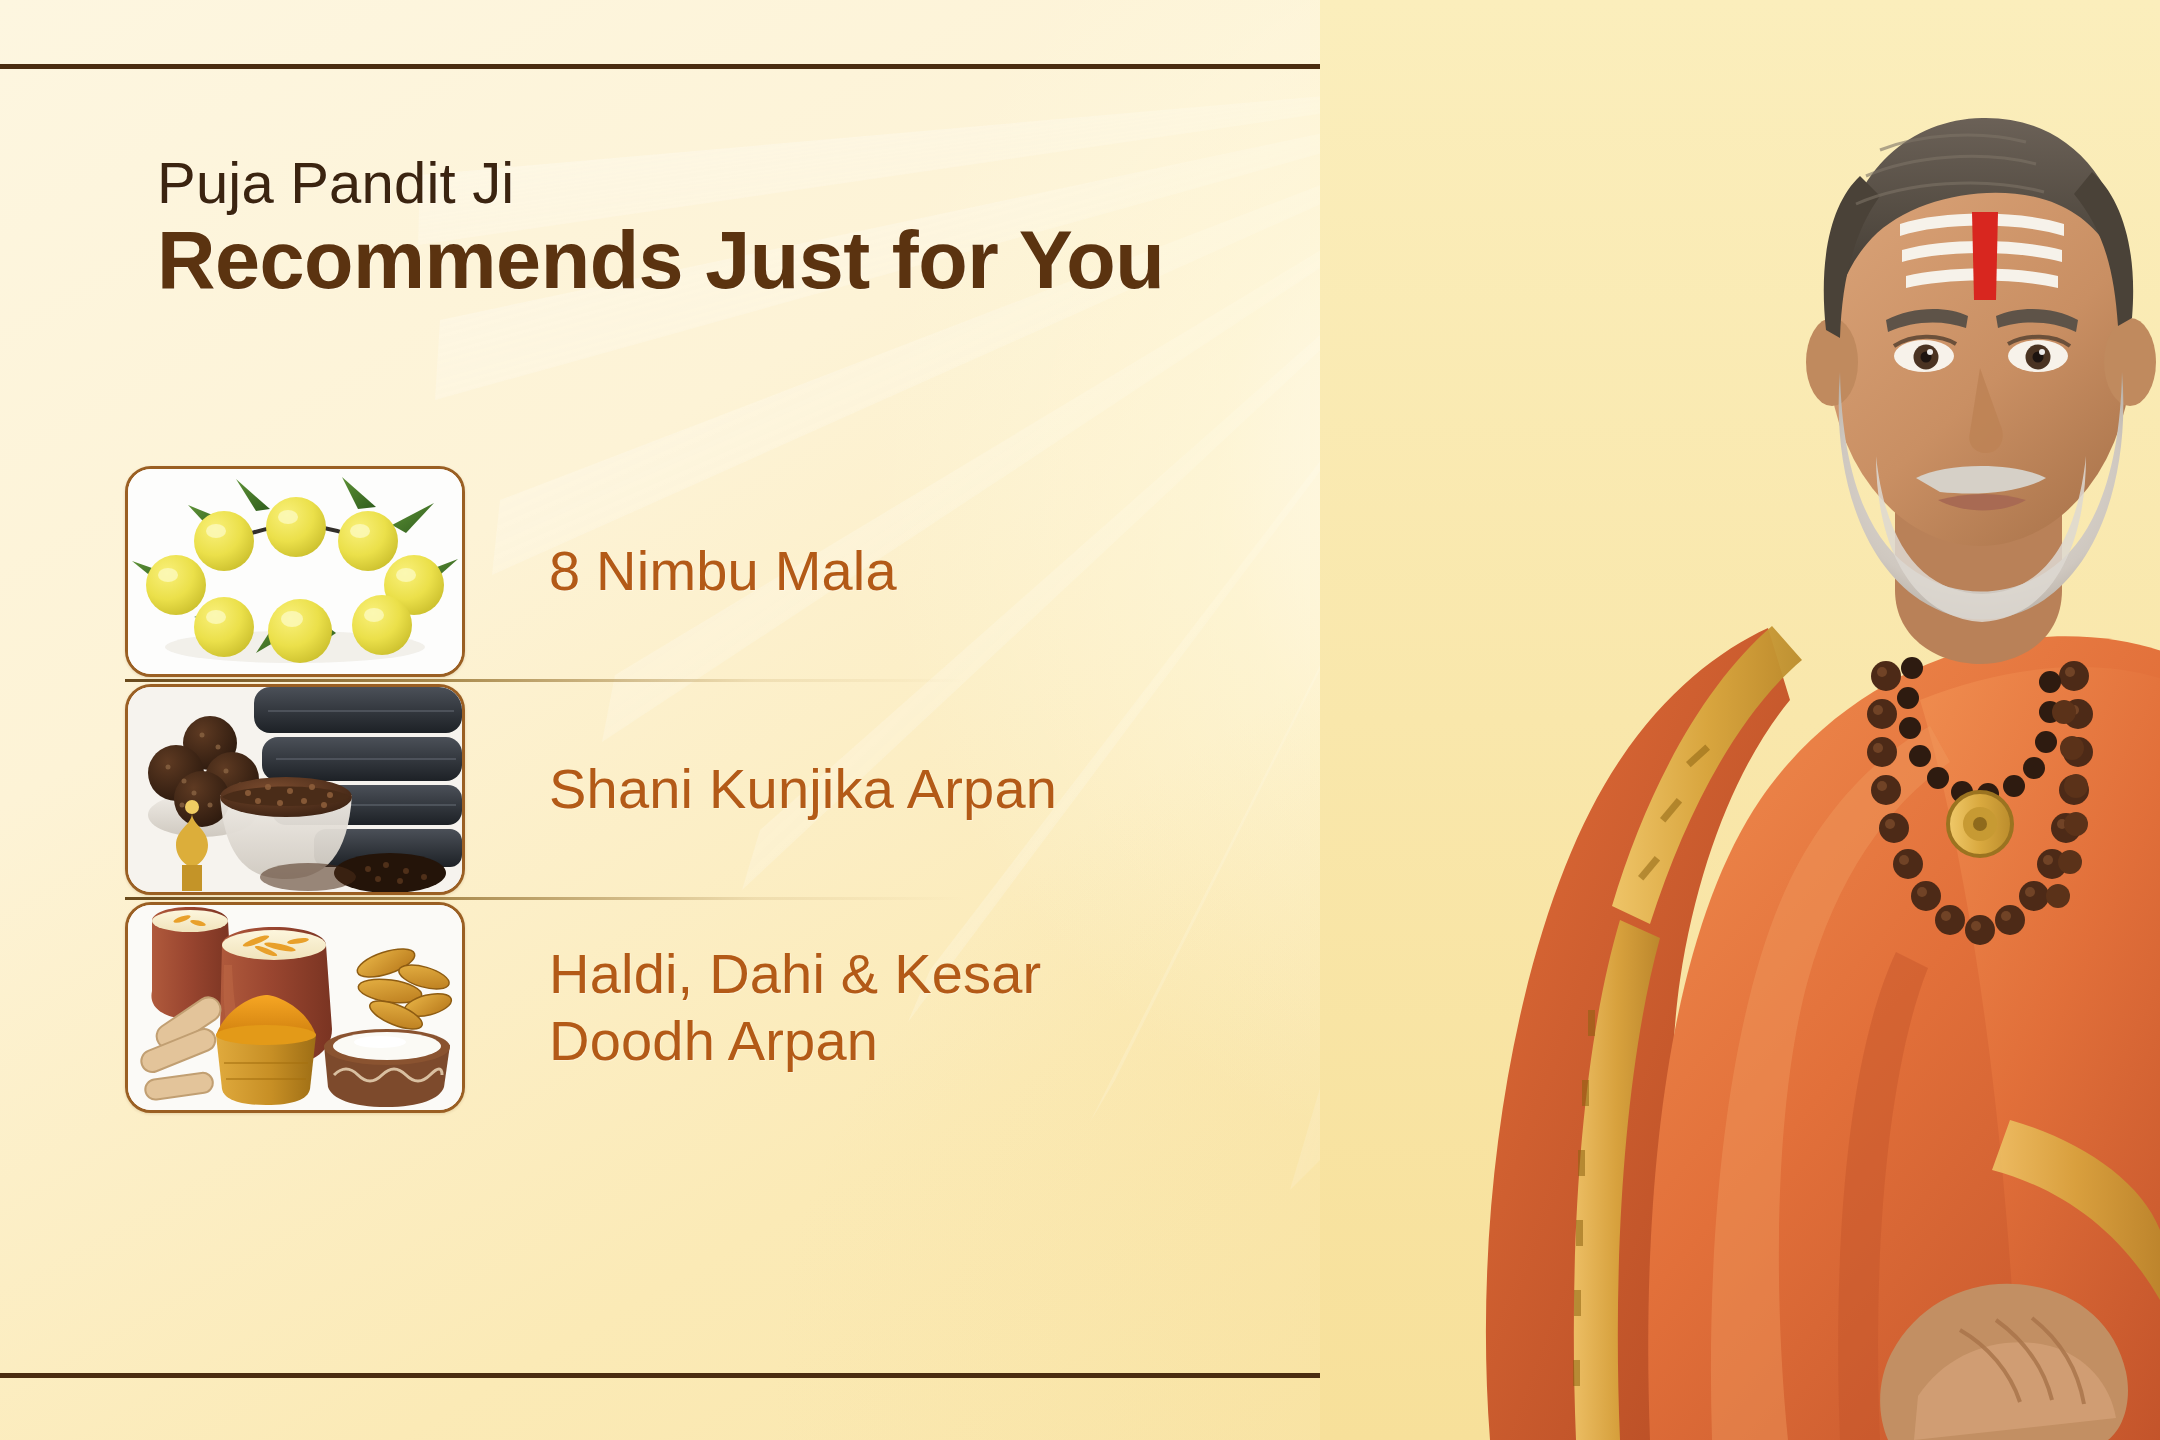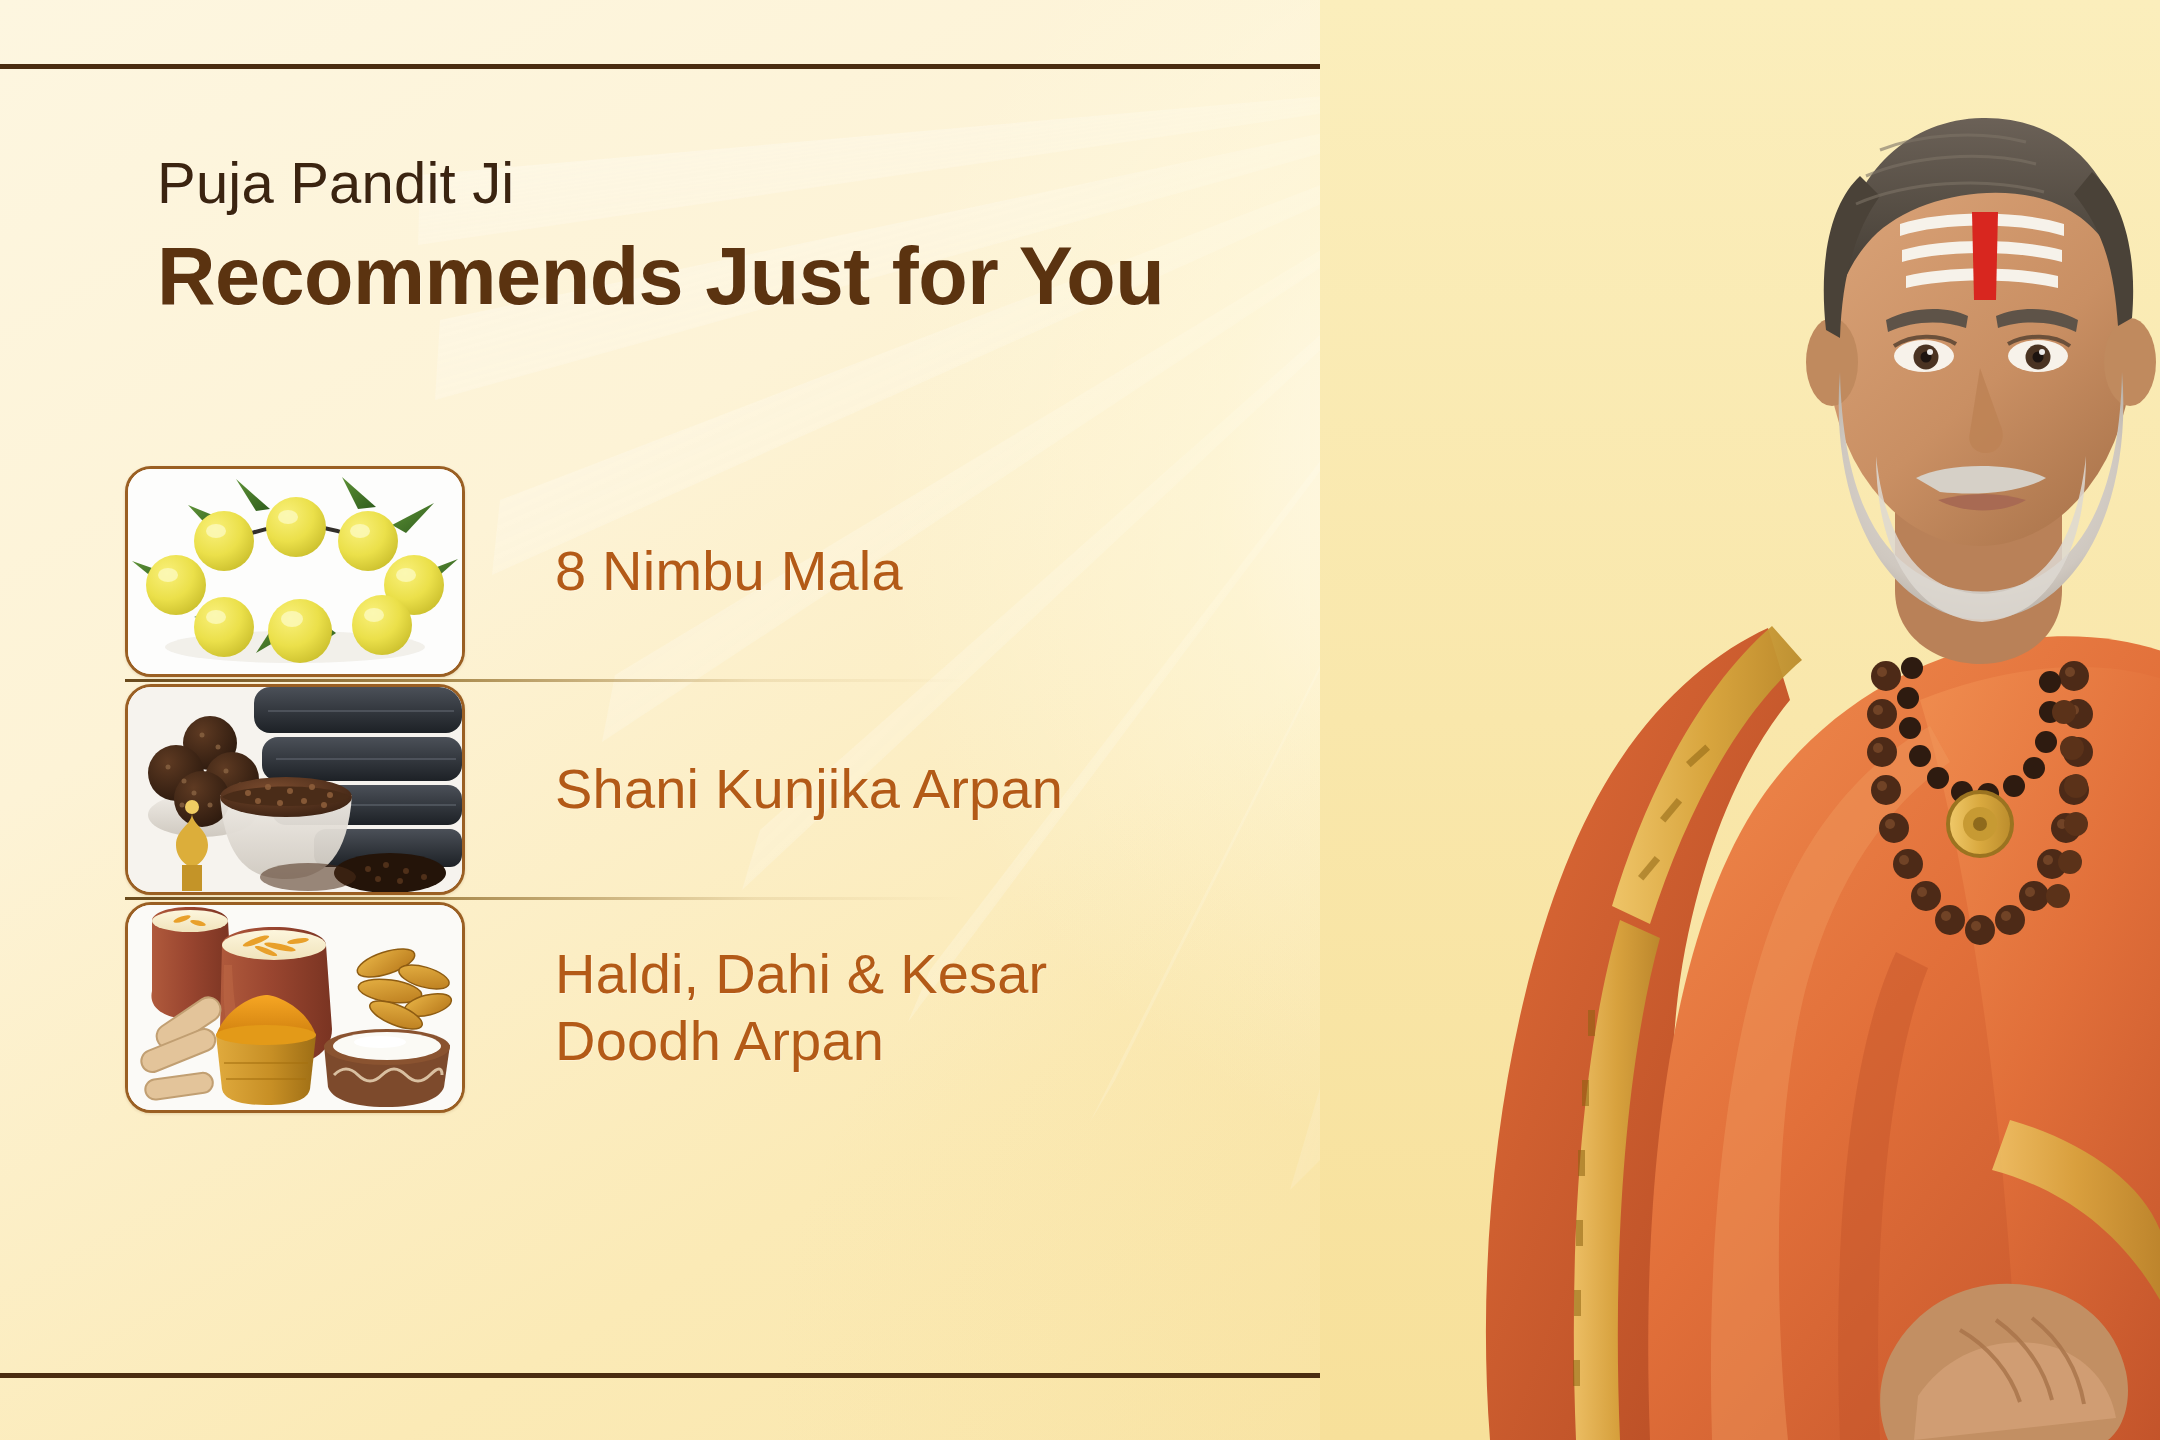--- a/index.html
+++ b/index.html
@@ -44,30 +44,30 @@
     position:absolute;left:0;top:64px;width:1260px;height:1314px;
   }
 
   .title-wrap{position:absolute;left:157px;top:90px;width:1100px;}
   .title-light{
     font-size:58px;line-height:1.0;font-weight:300;letter-spacing:.2px;
     color:#3b2410;white-space:nowrap;
     text-shadow:1px 1px 0 rgba(255,255,255,.35);
   }
   .title-bold{
-    margin-top:24px;
+    margin-top:8px;
     font-size:81px;line-height:1.0;font-weight:700;letter-spacing:-.5px;
     color:#5b3310;white-space:nowrap;
     text-shadow:1px 1px 0 rgba(255,255,255,.30);
   }
 
   
   .reco-list{position:absolute;left:125px;top:400px;width:1080px;}
   .reco-row{
-    position:relative;display:flex;align-items:center;gap:6px;
+    position:relative;display:flex;align-items:center;gap:0;
     height:215px;
   }
   .thumb{
     flex:0 0 auto;width:334px;height:205px;border-radius:26px;
     border:3px solid #9a5f23;background:#fff;overflow:hidden;position:relative;
     box-shadow:0 1px 3px rgba(120,80,20,.18);
   }
   .thumb svg{display:block;width:100%;height:100%;}
   .reco-label{
     padding-left:84px;

